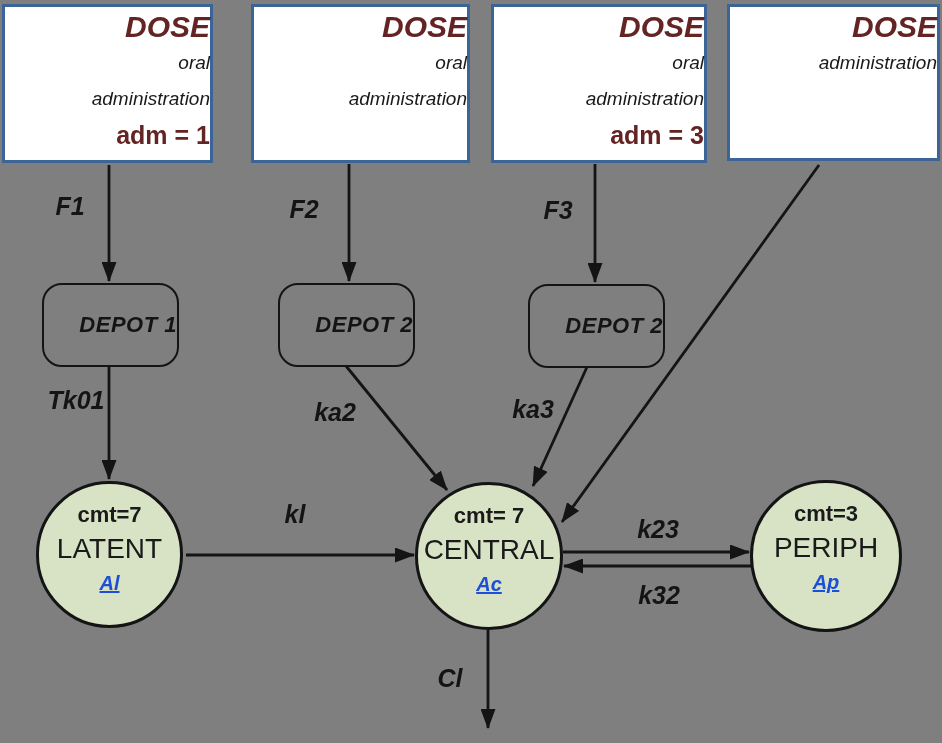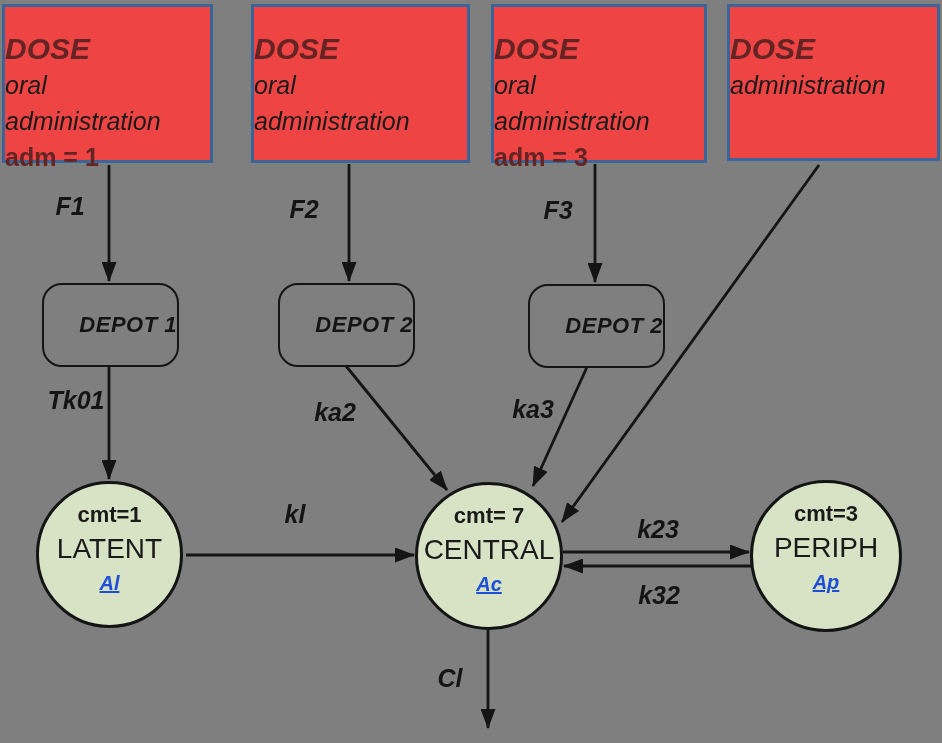--- a/index.html
+++ b/index.html
@@ -3,25 +3,25 @@
 <meta charset="utf-8">
 <style>
   html,body{margin:0;padding:0;}
   body{font-family:"Liberation Sans",sans-serif;}
   .canvas{
     position:relative;width:942px;height:743px;background:#7f7f7f;overflow:hidden;
   }
   
   .dose-box{
     position:absolute;box-sizing:border-box;
-    background:#ef4444;border:3px solid #3a6596;
-    text-align:left;padding-top:23px;
+    background:#ffffff;border:3px solid #3a6596;
+    text-align:right;padding-top:1px;
   }
   .dose-title{font-size:30px;line-height:37px;font-weight:bold;font-style:italic;color:#632423;}
-  .dose-route{font-size:25px;line-height:36px;font-style:italic;color:#1a1a1a;}
+  .dose-route{font-size:19px;line-height:36px;font-style:italic;color:#1a1a1a;}
   .dose-adm{font-size:25px;line-height:37px;font-weight:bold;color:#632423;}
   
   .depot-box{
     position:absolute;box-sizing:border-box;width:137px;height:84px;
     border:2.5px solid #141414;border-radius:20px;background:transparent;
     display:flex;align-items:center;justify-content:flex-end;
   }
   .depot-label{font-size:22px;font-weight:bold;font-style:italic;color:#141414;letter-spacing:.5px;}
   
   .comp-circle{
@@ -72,21 +72,21 @@
     <span class="depot-label">DEPOT 1</span>
   </div>
   <div class="depot-box" style="left:278px;top:283px;">
     <span class="depot-label">DEPOT 2</span>
   </div>
   <div class="depot-box" style="left:528px;top:284px;">
     <span class="depot-label">DEPOT 2</span>
   </div>
 
   <div class="comp-circle" style="left:36px;top:481px;width:147px;height:147px;">
-    <div class="comp-cmt">cmt=1</div>
+    <div class="comp-cmt">cmt=7</div>
     <div class="comp-name">LATENT</div>
     <div class="comp-amt">Al</div>
   </div>
   <div class="comp-circle" style="left:415px;top:482px;width:148px;height:148px;">
     <div class="comp-cmt">cmt= 7</div>
     <div class="comp-name">CENTRAL</div>
     <div class="comp-amt">Ac</div>
   </div>
   <div class="comp-circle" style="left:750px;top:480px;width:152px;height:152px;">
     <div class="comp-cmt">cmt=3</div>

